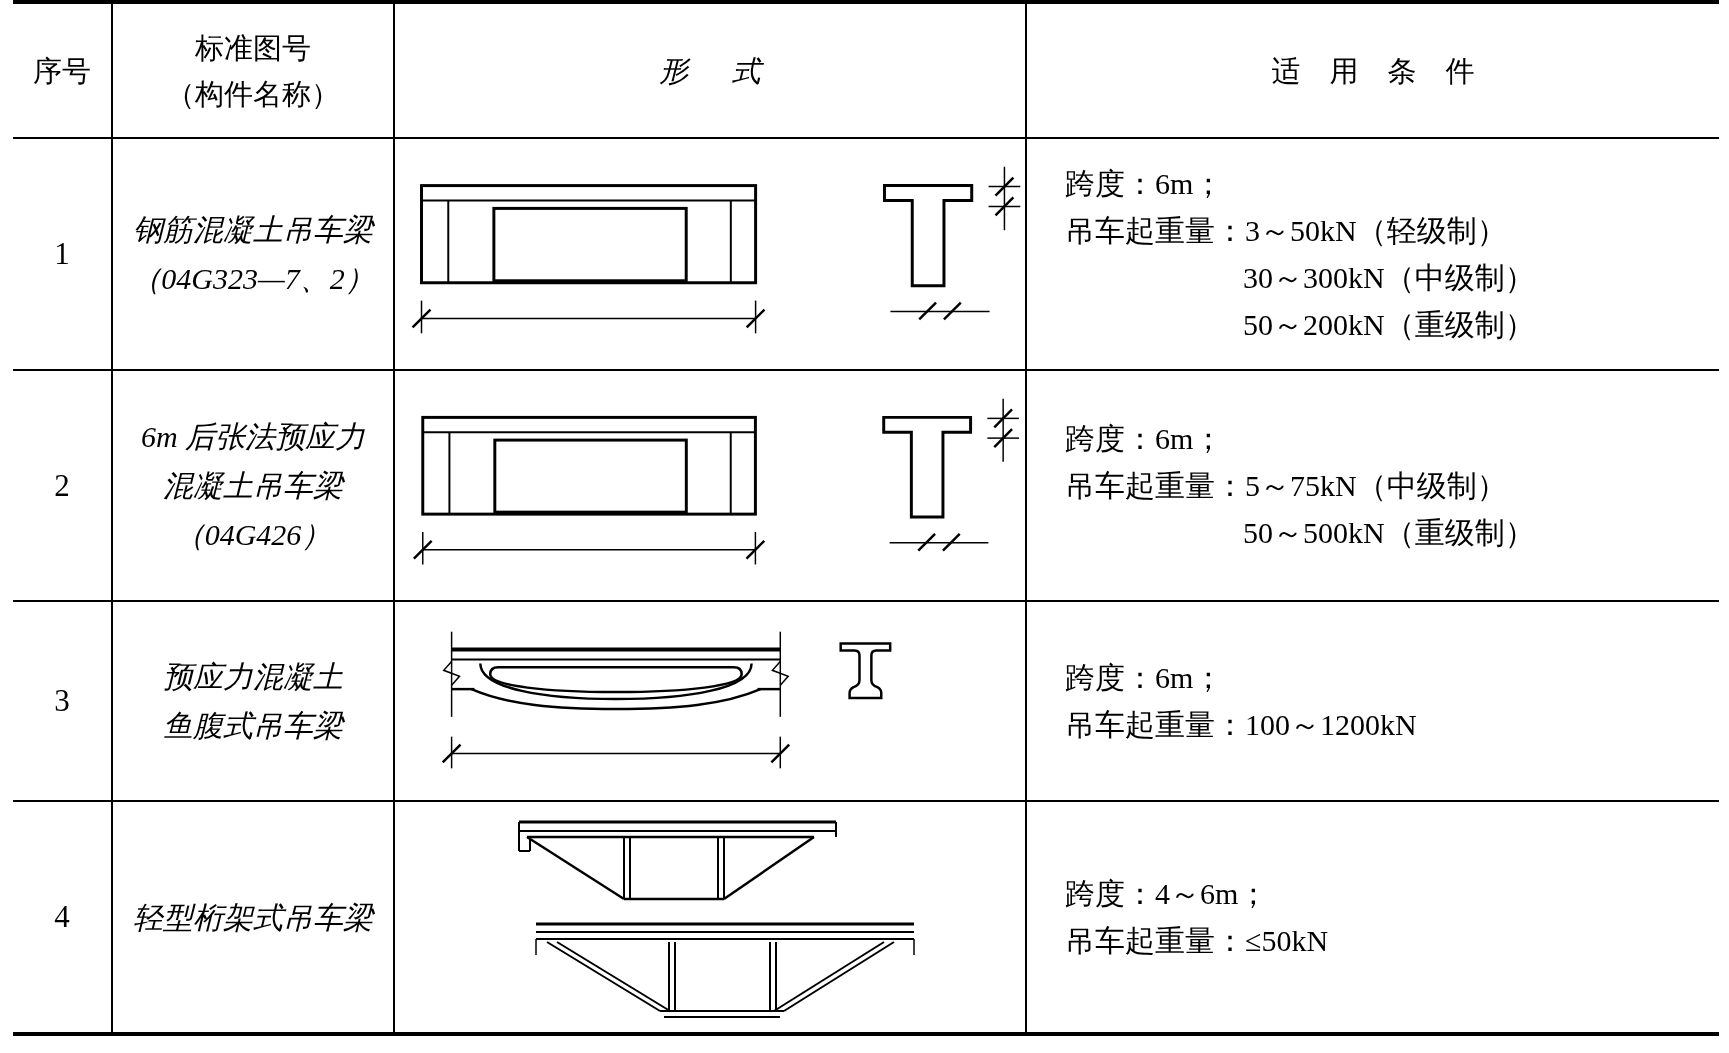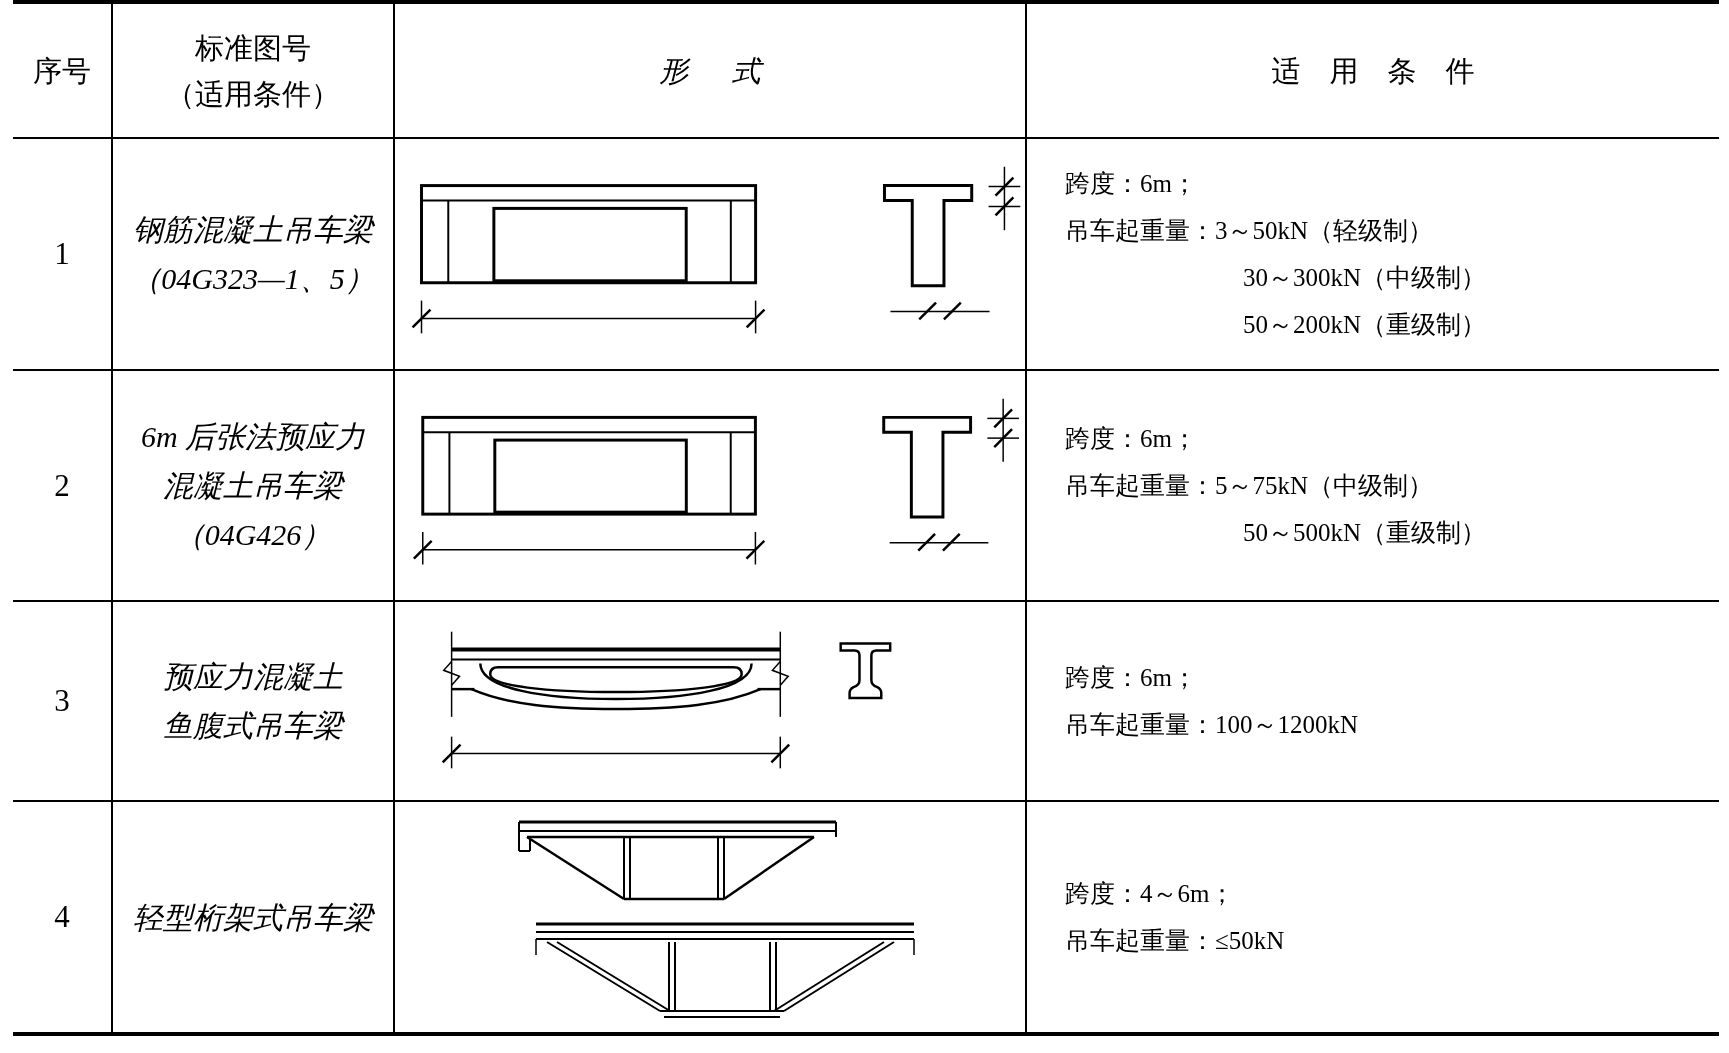--- a/index.html
+++ b/index.html
@@ -27,50 +27,50 @@
     overflow:hidden;
   }
   .br{border-right:2px solid #000;}
   .bb{border-bottom:2px solid #000;}
   .hdr{font-size:29px;line-height:46px;text-align:center;}
   .h-form{letter-spacing:1.5em;padding-left:1.5em;font-style:italic;}
   .h-cond{letter-spacing:1.0em;padding-left:1.0em;}
   .serial{font-size:31px;}
   .name{font-size:30px;line-height:49px;text-align:center;white-space:nowrap;font-style:italic;}
   .cond{align-items:flex-start;justify-content:center;padding-left:38px;}
-  .cond .ln{font-size:25px;line-height:47px;white-space:nowrap;}
+  .cond .ln{font-size:30px;line-height:47px;white-space:nowrap;}
   .cond .ind{padding-left:178px;}
   svg{display:block;}
   svg line, svg path, svg rect, svg polyline{stroke:#000;fill:none;}
 </style>
 </head>
 <body>
 
 <div class="table">
 
   <div class="cell br bb hdr">
     <div>序号</div>
   </div>
   <div class="cell br bb hdr">
     <div>标准图号</div>
-    <div>（适用条件）</div>
+    <div>（构件名称）</div>
   </div>
   <div class="cell br bb hdr">
     <div class="h-form">形式</div>
   </div>
   <div class="cell bb hdr">
     <div class="h-cond">适用条件</div>
   </div>
 
   <div class="cell br bb serial">
     <div>1</div>
   </div>
   <div class="cell br bb name">
     <div>钢筋混凝土吊车梁</div>
-    <div>（04G323—1、5）</div>
+    <div>（04G323—7、2）</div>
   </div>
   <div class="cell br bb">
     <svg width="632" height="232" viewBox="0 0 632 232">
       <g id="g-beam-t">
 
         <rect x="25" y="47" width="337" height="98" stroke-width="3"></rect>
         <line x1="25" y1="62" x2="362" y2="62" stroke-width="2"></line>
         <line x1="52" y1="62" x2="52" y2="145" stroke-width="2"></line>
         <line x1="337" y1="62" x2="337" y2="145" stroke-width="2"></line>
         <rect x="98" y="70" width="194" height="73" stroke-width="3"></rect>

